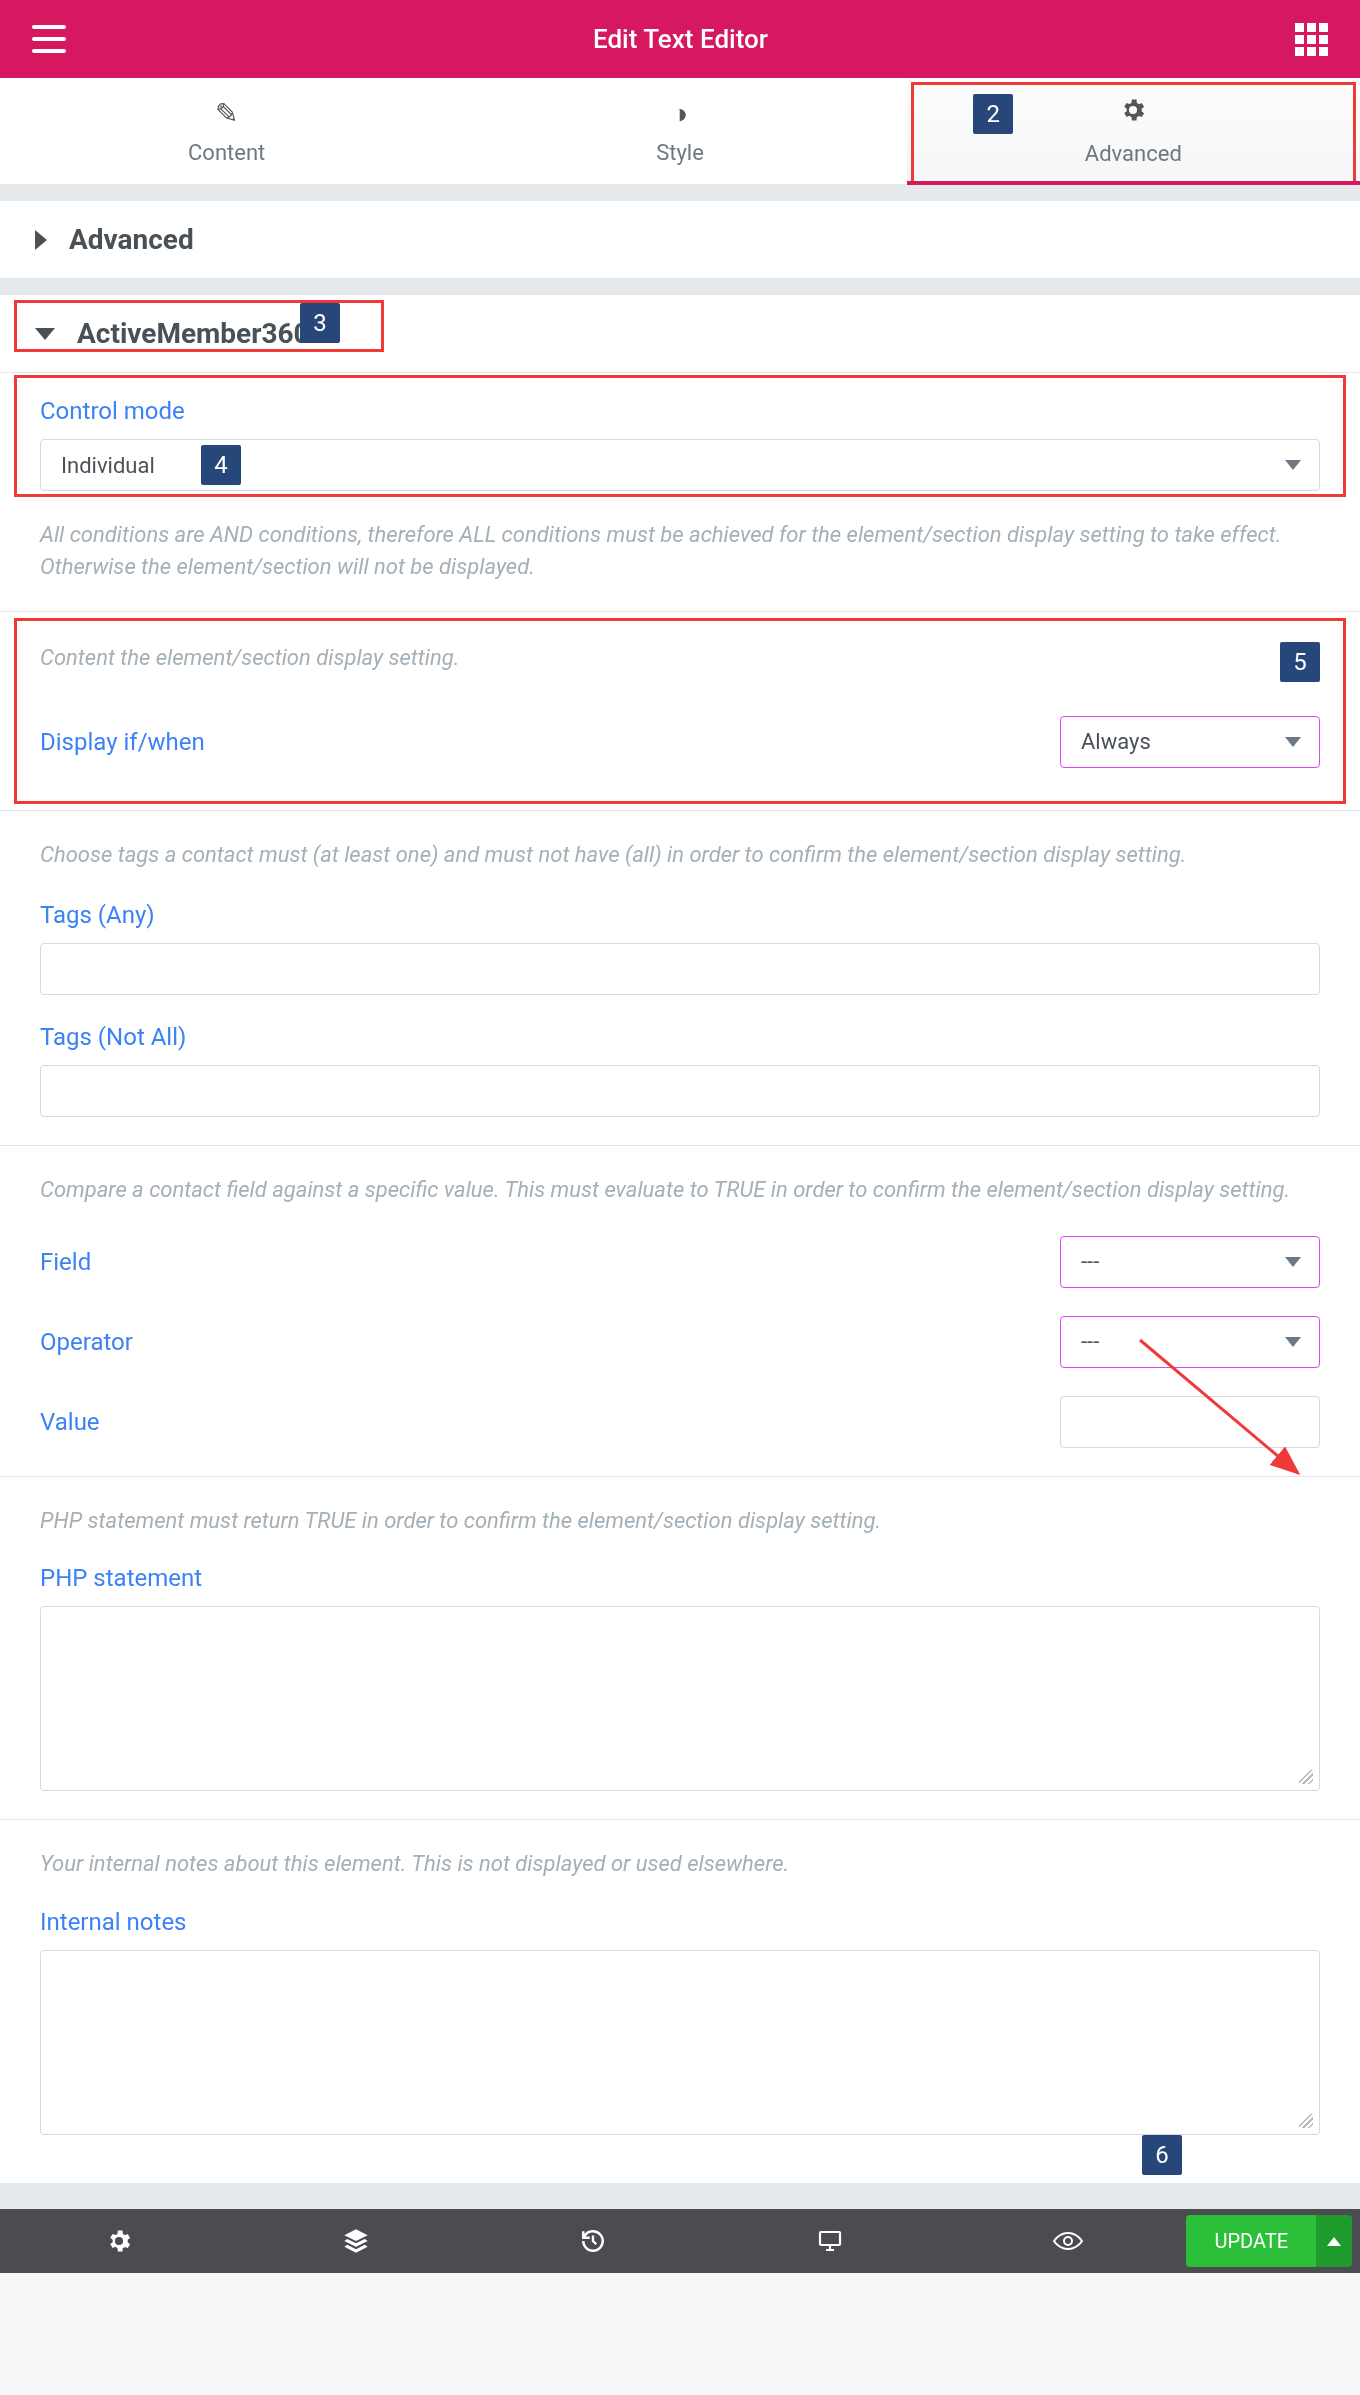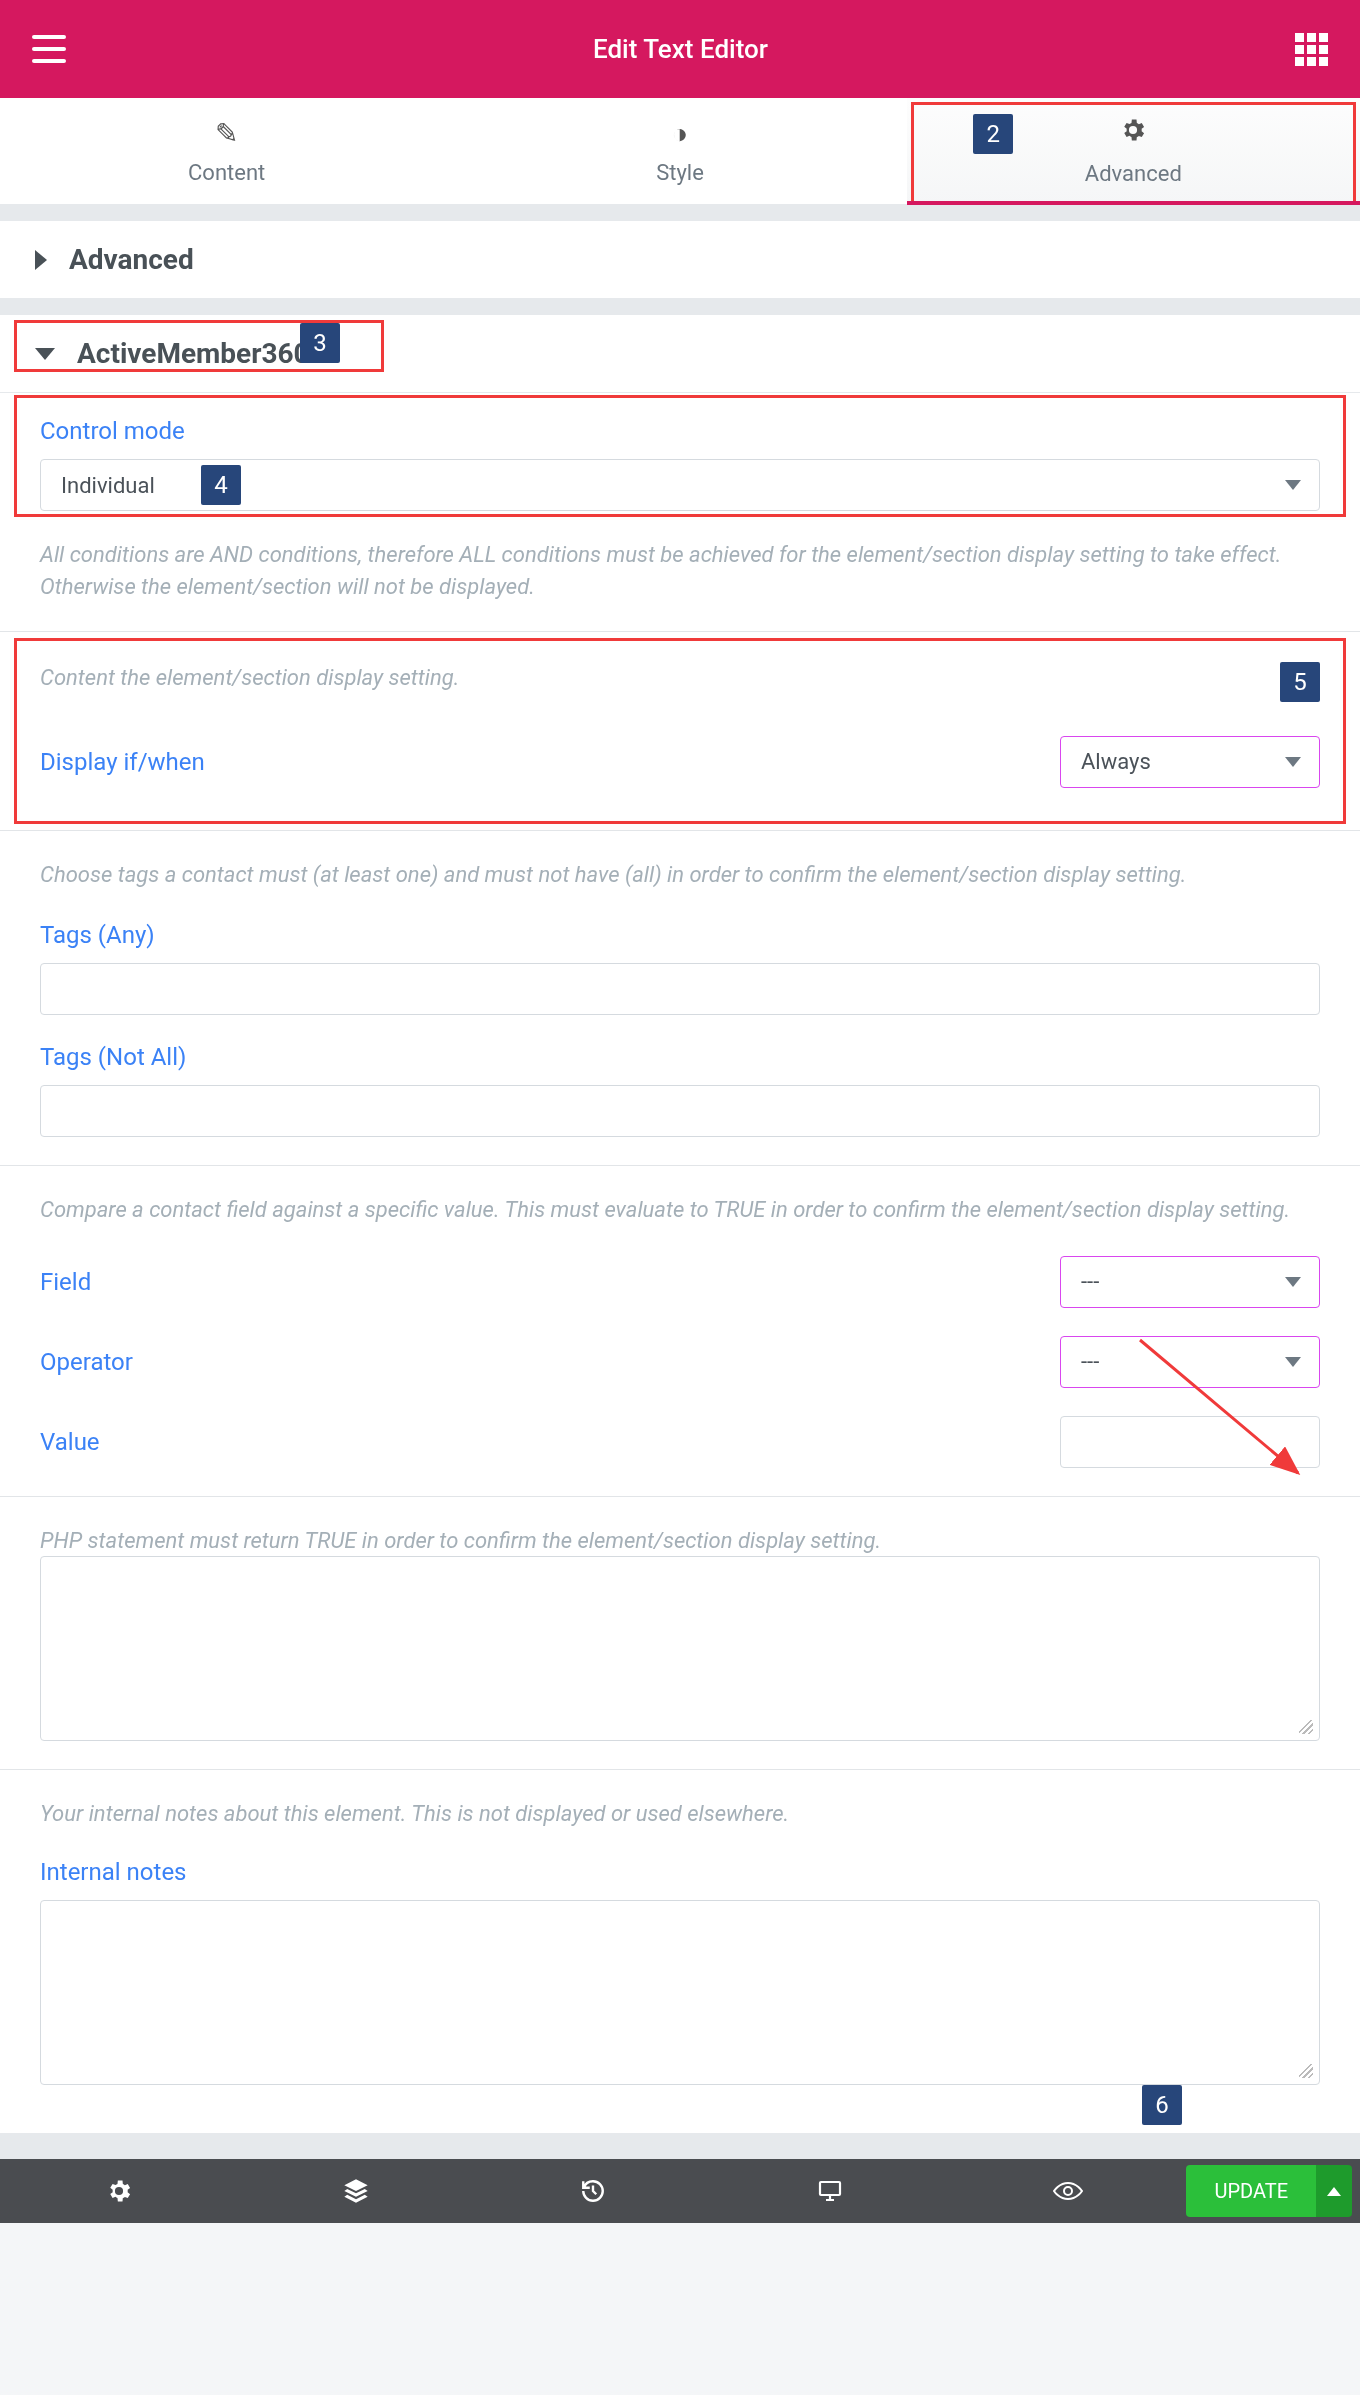--- a/index.html
+++ b/index.html
@@ -1,17 +1,17 @@
 <!DOCTYPE html>
 <html><head>
 <meta charset="utf-8">
 <style>
 * { box-sizing: border-box; margin: 0; padding: 0; }
 body { font-family: -apple-system, BlinkMacSystemFont, "Segoe UI", Roboto, sans-serif; background: #fff; color: #495157; width: 1360px; }
-.header { background: #d5185f; height: 98px; display: flex; align-items: center; justify-content: space-between; padding: 4px 32px; }
+.header { background: #d5185f; height: 78px; display: flex; align-items: center; justify-content: space-between; padding: 4px 32px; }
 .hamburger { width: 34px; height: 28px; display: flex; flex-direction: column; justify-content: space-between; cursor: pointer; }
 .hamburger span { display: block; height: 4px; background: #fff; border-radius: 2px; }
 .header-title { color: #fff; font-size: 26px; font-weight: 500; }
 .apps-icon { display: grid; grid-template-columns: repeat(3,9px); grid-template-rows: repeat(3,9px); gap: 3px; cursor: pointer; }
 .apps-icon span { background: #fff; }
 .tabs { display: flex; background: #fff; border-bottom: 1px solid #e6e9ec; height: 107px; }
 .tab { flex: 1; display: flex; flex-direction: column; align-items: center; justify-content: center; cursor: pointer; font-size: 22px; color: #6d7882; gap: 10px; position: relative; }
 .tab-icon { font-size: 28px; color: #555; }
 .tab.active { background: linear-gradient(#fdfdfd, #f5f6f7); }
 .tab.active::after { content:''; position:absolute; left:0; right:0; bottom:-1px; height:4px; background:#d5185f; }
@@ -173,20 +173,21 @@
     </div>
   </div>
   <div class="row-split" style="margin-top:28px;">
     <div class="label" style="margin:0;">Value</div>
     <div class="input-narrow"></div>
   </div>
 </div>
 
 <div class="panel-section" style="padding-top:28px;">
   <div class="desc">PHP statement must return TRUE in order to confirm the element/section display setting.</div>
+  <div class="label" style="margin-top:28px;">PHP statement</div>
   <div class="textarea">
         <div class="textarea-grip"></div>
       </div>
 </div>
 
 <div class="panel-section no-border" style="padding-top:28px;padding-bottom:20px;">
   <div class="desc">Your internal notes about this element. This is not displayed or used elsewhere.</div>
   <div class="label" style="margin-top:28px;">Internal notes</div>
   <div class="textarea">
         <div class="textarea-grip"></div>

